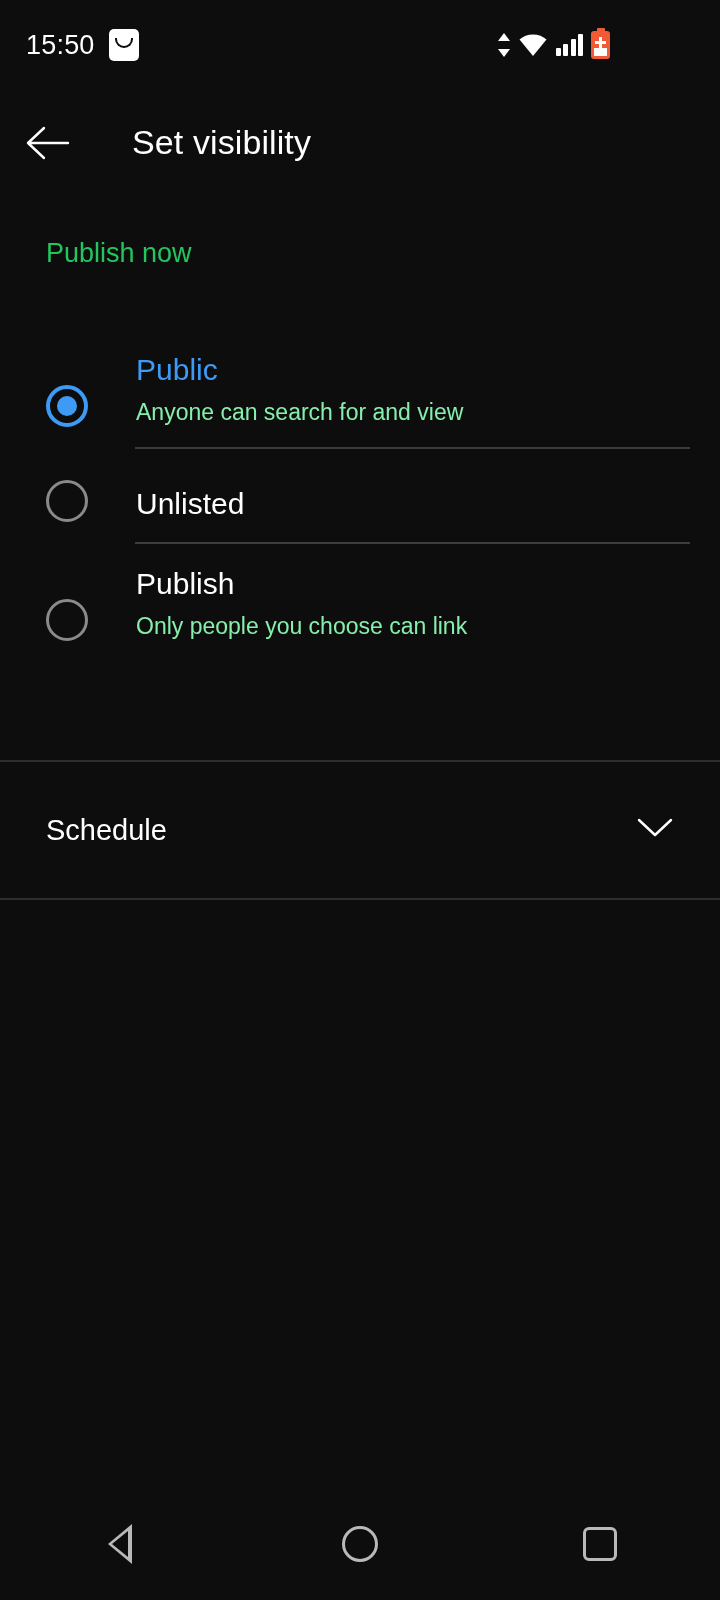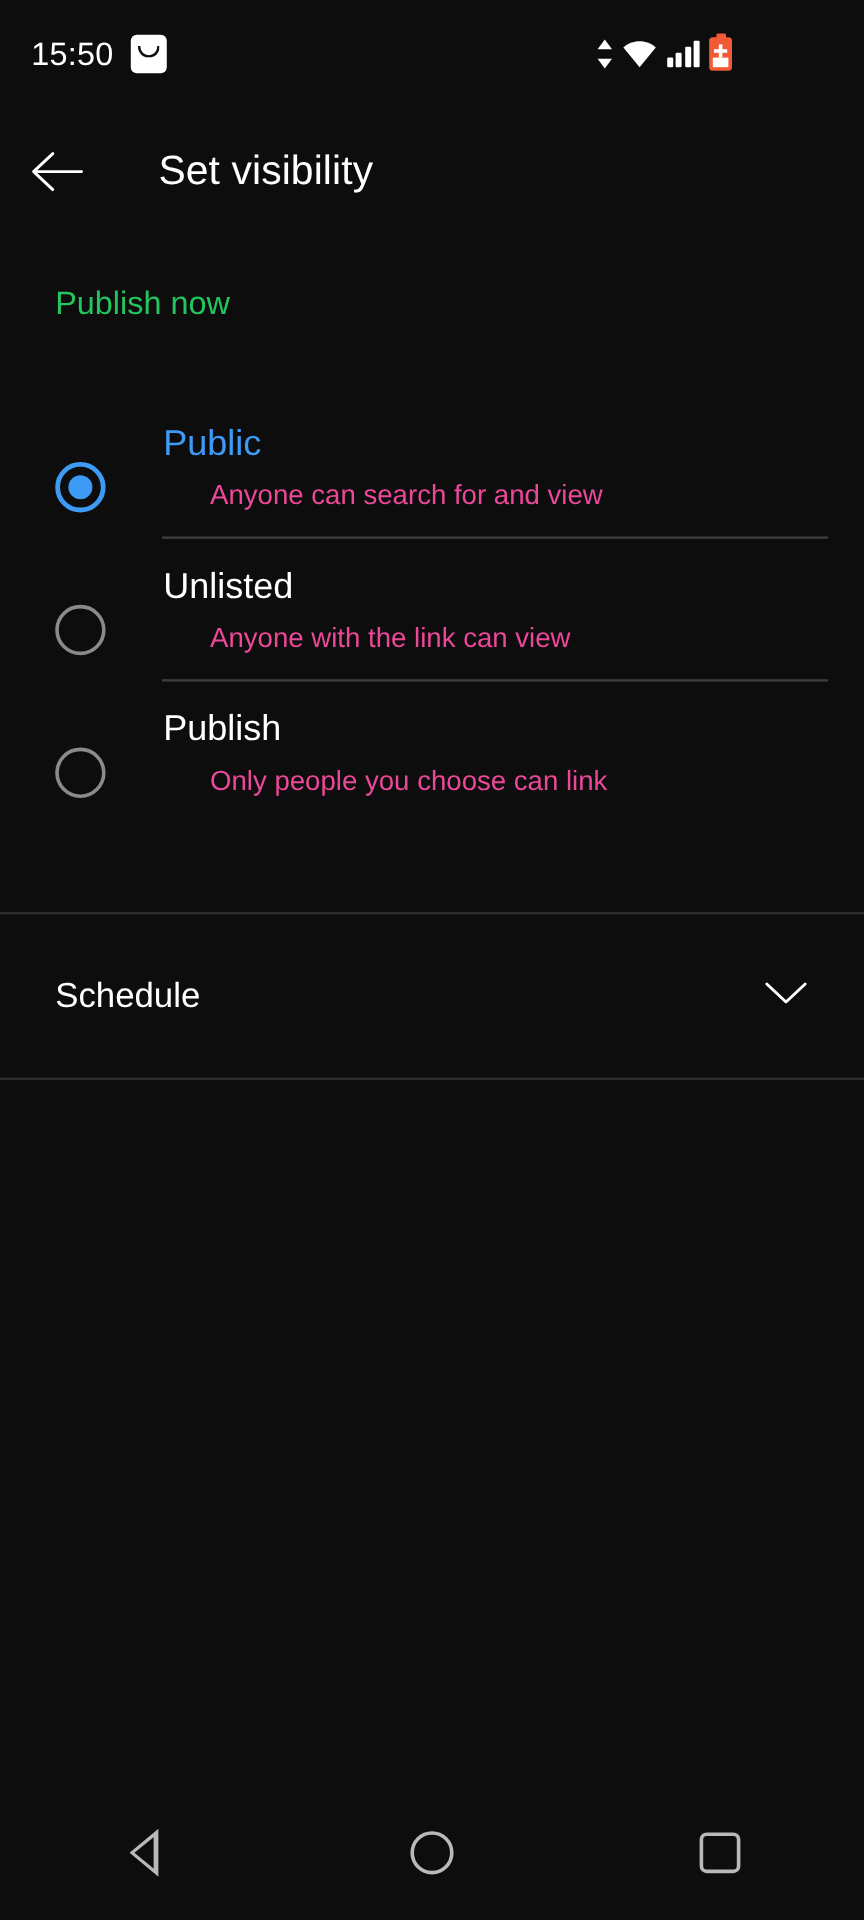--- a/index.html
+++ b/index.html
@@ -134,23 +134,22 @@
     width:20px; height:20px;
     border-radius:50%;
     background:#3e9bf5;
   }
   .option-text { margin-left:48px; }
   .option-label {
     font-size:30px; line-height:36px; color:#ffffff; font-weight:400;
   }
   .option-label.selected { color:#3e9bf5; }
   .option-desc {
-    font-size:23px; line-height:30px; color:#ec4899;
+    font-size:23px; line-height:30px; color:#86efac;
     margin-top:9px;
-    margin-left:39px;
   }
   .option-divider {
     height:2px;
     background:#3d3d3d;
     margin:0 30px 0 135px;
   }
 
   
   #schedule-section {
     position:absolute; top:760px; left:0; width:720px;
@@ -252,21 +251,20 @@
         <span class="option-label selected">Public</span>
         <span class="option-desc" style="display:block">Anyone can search for and view</span>
       </span>
     </div>
     <div class="option-divider"></div>
 
     <div class="option-row">
       <span class="radio"></span>
       <span class="option-text">
         <span class="option-label">Unlisted</span>
-        <span class="option-desc" style="display:block">Anyone with the link can view</span>
       </span>
     </div>
     <div class="option-divider"></div>
 
     <div class="option-row">
       <span class="radio"></span>
       <span class="option-text">
         <span class="option-label">Publish</span>
         <span class="option-desc" style="display:block">Only people you choose can link</span>
       </span>

